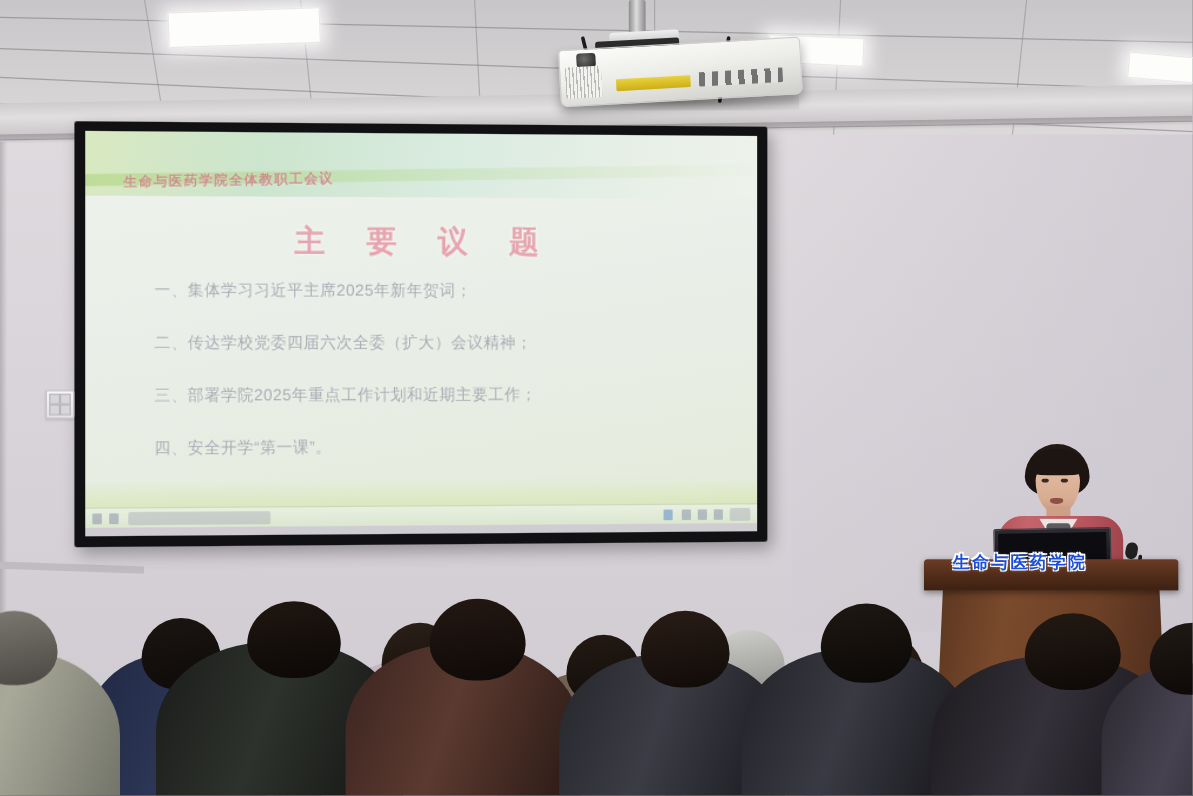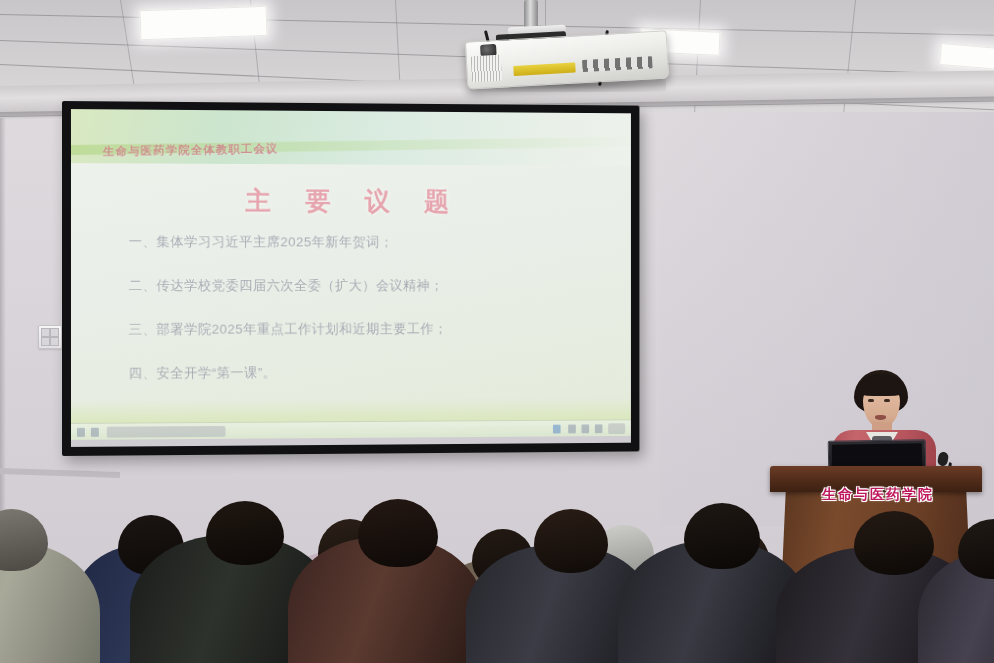--- a/index.html
+++ b/index.html
@@ -278,27 +278,26 @@
   }
   .podium-face {
     position: absolute;
     left: 778px; top: 489px;
     width: 196px; height: 174px;
     background: linear-gradient(100deg, #5a3620 0%, #7a4a2c 28%, #6c4026 62%, #47281a 100%);
     clip-path: polygon(4% 0%, 96% 0%, 100% 100%, 0% 100%);
   }
   .podium-sign {
     position: absolute;
-    left: 794px; top: 486px;
+    left: 794px; top: 460px;
     width: 168px;
-    text-align: center;
     font-size: 14px;
     font-weight: bold;
     letter-spacing: 2px;
-    color: #be185d;
+    color: #1d4ed8;
     text-shadow:
       -1px -1px 0 #fff, 1px -1px 0 #fff,
       -1px  1px 0 #fff, 1px  1px 0 #fff,
        0 0 3px rgba(255,255,255,0.8);
     white-space: nowrap;
   }
   .podium-emblem {
     position: absolute;
     left: 838px; top: 556px;
     width: 78px; height: 78px;

